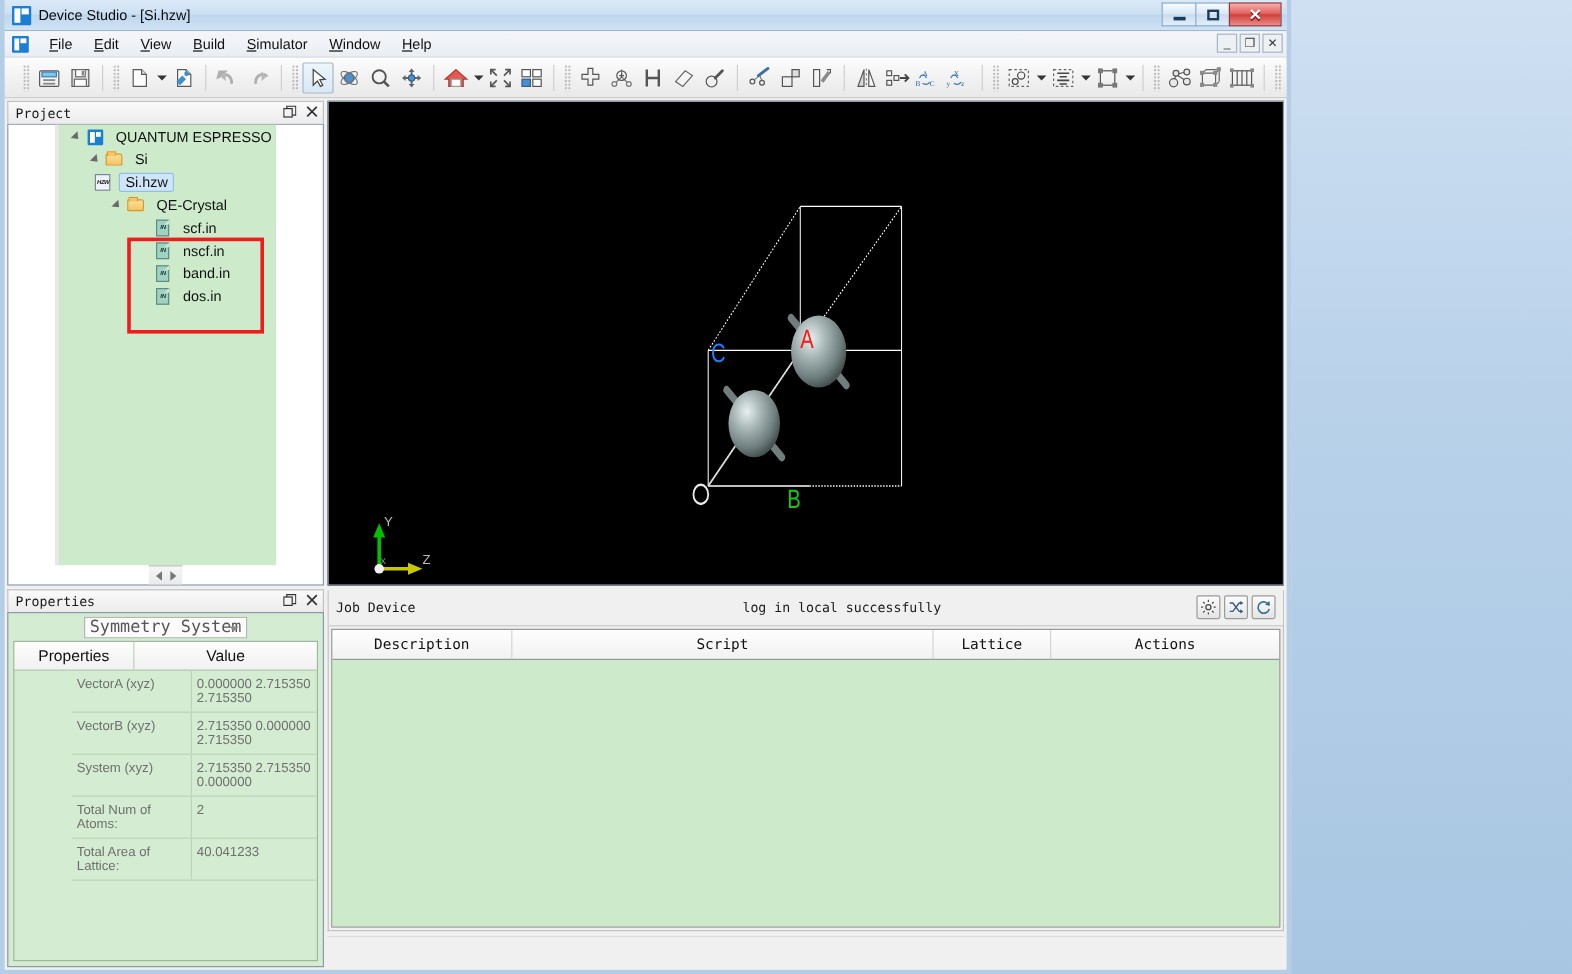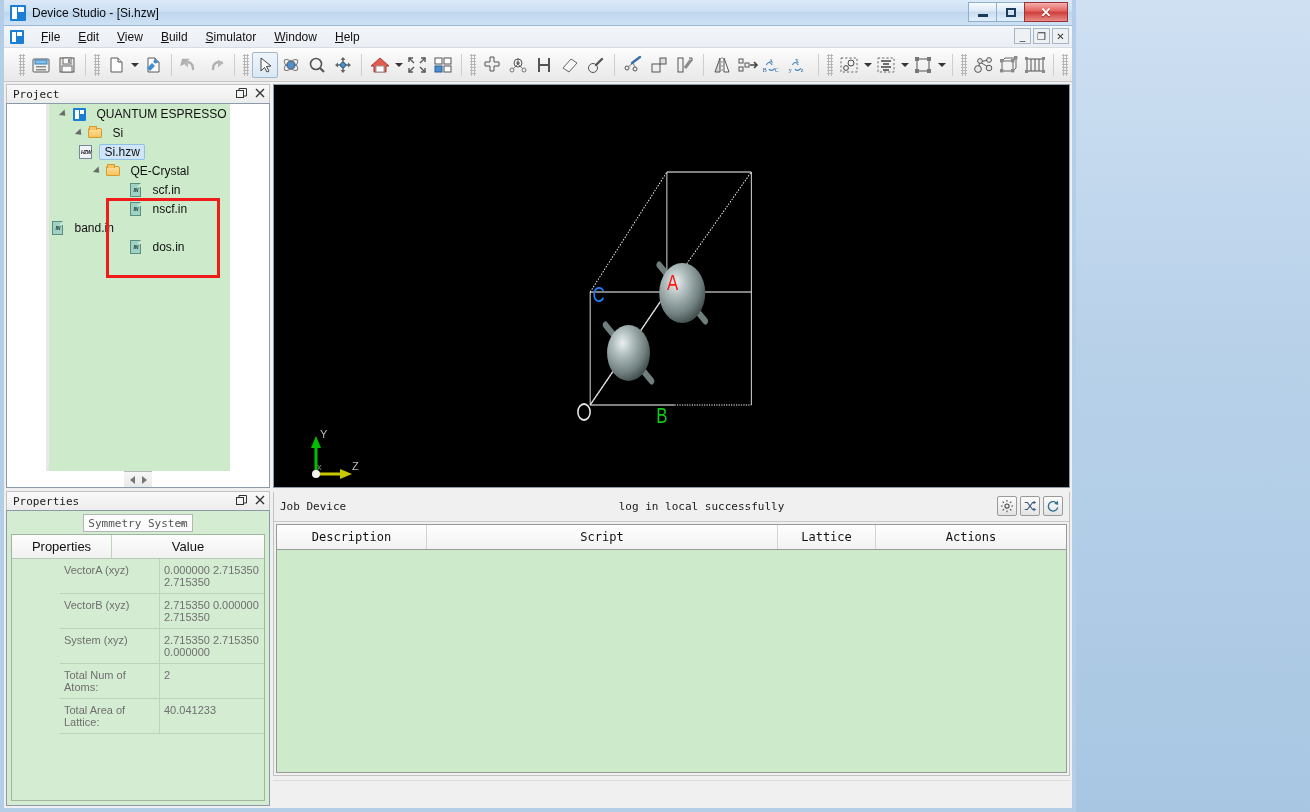--- a/index.html
+++ b/index.html
@@ -222,21 +222,21 @@
   .sb-arrow.r i{ border-left:5px solid #757575;}
 
   
   #props-dock{ flex:1; min-height:0;}
   #props-body{ background:#d4ecd1; padding:0; }
   #prop-combo{
     margin:3px 4px 2px 4px; height:18px; flex:none;
     background:#fbfbfb; border:1px solid #b6b6b6;
     display:flex; align-items:center; padding:0 4px;
     font-family:"DejaVu Sans Mono","Liberation Mono",monospace;
-    font-size:11px; color:#555; position:relative;
+    font-size:14px; color:#555; position:relative;
   }
   #prop-combo .caret{
     position:absolute; right:6px; top:7px;
     border-left:4px solid transparent;border-right:4px solid transparent;border-top:4px solid #8a8a8a;
   }
   #prop-table{
     margin:0 4px 4px 4px; flex:1; min-height:0;
     border:1px solid #9fb79c; background:#d4ecd1;
     display:flex; flex-direction:column;
     overflow:hidden;
@@ -744,21 +744,21 @@
                   <i>IN</i>
                 </span>
               <span class="tree-label">scf.in</span>
             </div>
             <div class="tree-row" style="padding-left:78px">
               <span class="ic ic-in">
                   <i>IN</i>
                 </span>
               <span class="tree-label">nscf.in</span>
             </div>
-            <div class="tree-row" style="">
+            <div class="tree-row" style="padding-left:78px">
               <span class="ic ic-in">
                   <i>IN</i>
                 </span>
               <span class="tree-label">band.in</span>
             </div>
             <div class="tree-row" style="padding-left:78px">
               <span class="ic ic-in">
                   <i>IN</i>
                 </span>
               <span class="tree-label">dos.in</span>

